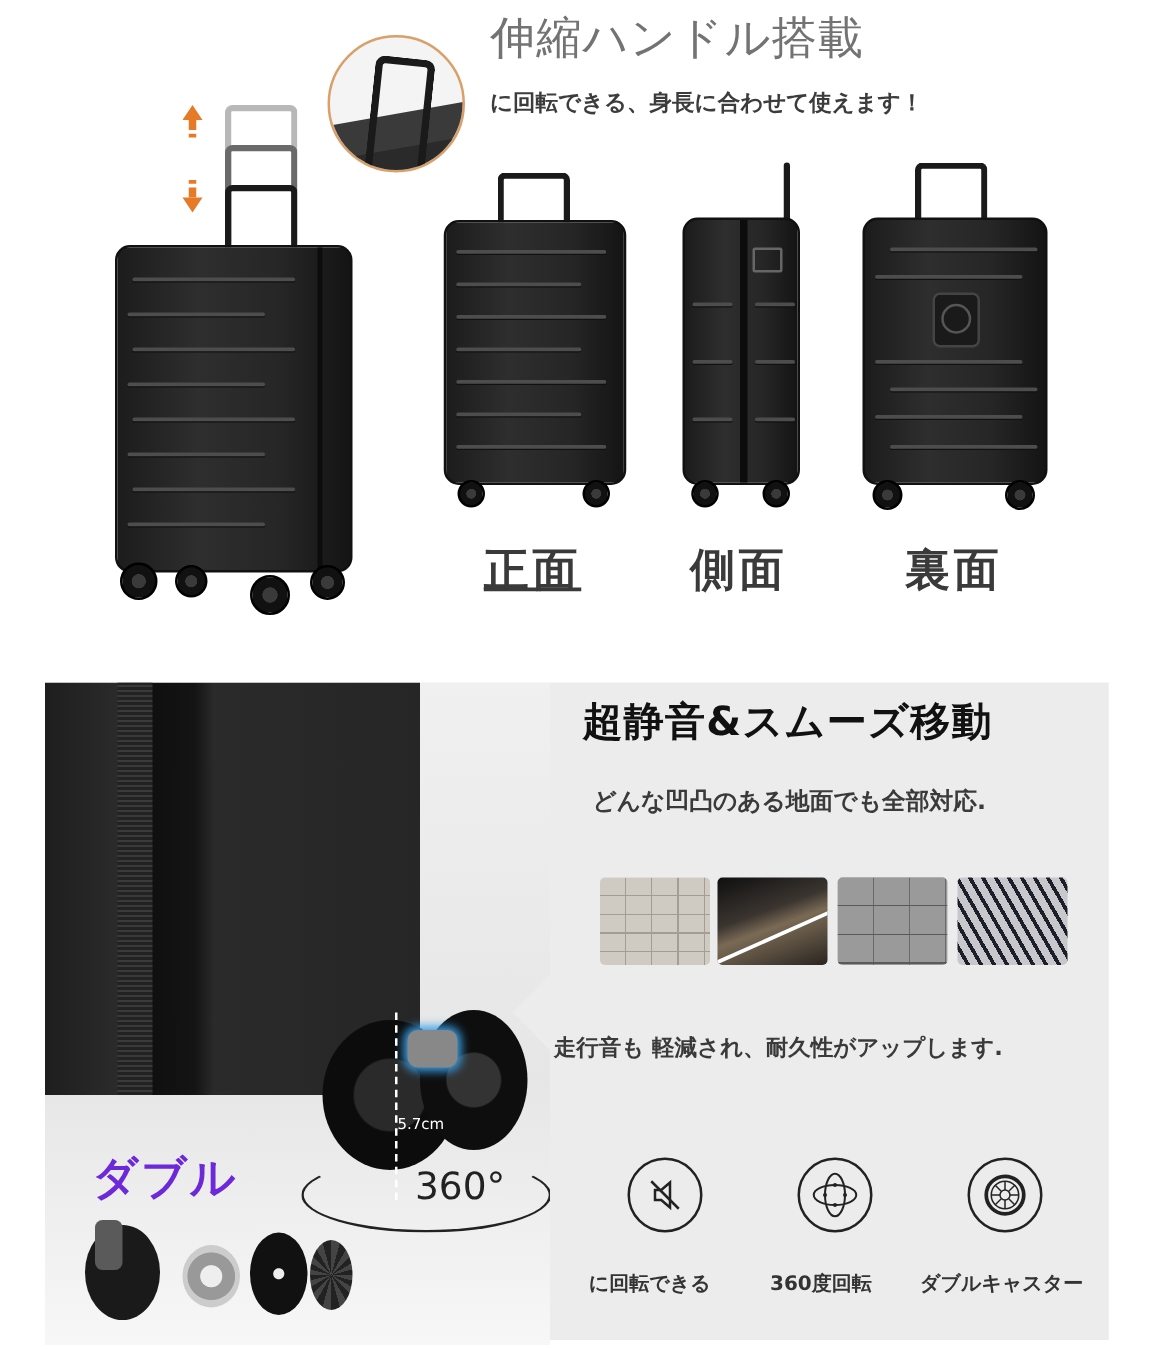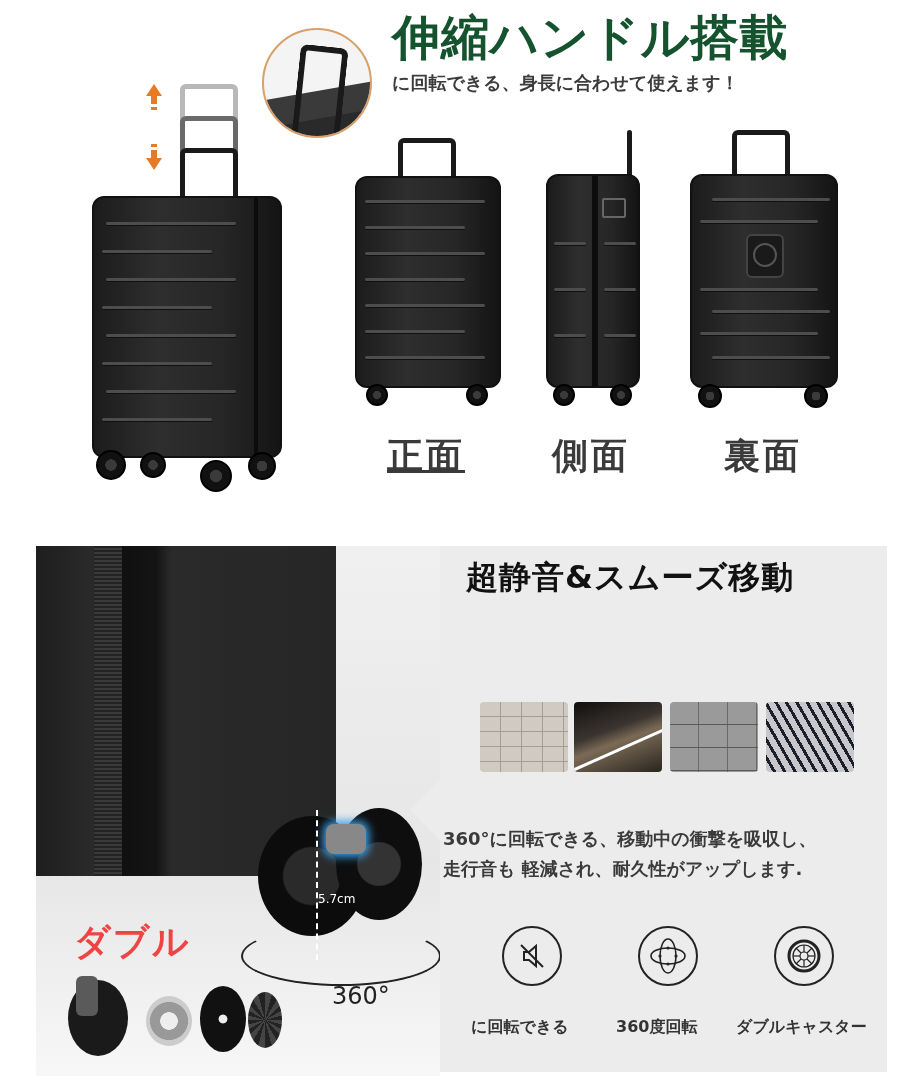--- a/index.html
+++ b/index.html
@@ -3,21 +3,21 @@
 <meta charset="utf-8">
 <style>
   * { box-sizing: border-box; margin: 0; padding: 0; }
   html, body { width: 924px; height: 1080px; background: #ffffff; overflow: hidden; }
   body { position: relative; font-family: "DejaVu Sans", sans-serif; color: #333; }
 
   .abs { position: absolute; }
 
   
   .top-title {
-    left: 392px; top: 6px; font-size: 48px; font-weight: bold; color: #14532d;
+    left: 392px; top: 6px; font-size: 36px; font-weight: normal; color: #737373;
     letter-spacing: 1px; white-space: nowrap;
   }
   .top-desc {
     left: 392px; top: 70px; font-size: 18px; font-weight: bold; color: #3c3c3c;
     line-height: 26px; white-space: nowrap;
   }
   .view-label {
     top: 432px; font-size: 36px; font-weight: bold; color: #3a3a3a; letter-spacing: 3px;
     white-space: nowrap;
   }
@@ -70,23 +70,23 @@
     line-height: 30px; white-space: nowrap;
   }
   .feature-icon {
     top: 926px; width: 60px; height: 60px; border-radius: 50%; border: 2px solid #222;
     display: flex; align-items: center; justify-content: center; background: transparent;
   }
   .feature-label {
     top: 1017px; font-size: 16px; font-weight: bold; color: #333; white-space: nowrap; text-align: center;
   }
 
-  .double-label { left: 74px; top: 918px; font-size: 36px; color: #ef4444; font-weight: bold; letter-spacing: 2px; }
+  .double-label { left: 74px; top: 918px; font-size: 36px; color: #6d28d9; font-weight: bold; letter-spacing: 2px; }
   .size-label { left: 318px; top: 892px; font-size: 12px; color: #fff; }
-  .deg-label { left: 332px; top: 982px; font-size: 24px; color: #222; }
+  .deg-label { left: 332px; top: 932px; font-size: 30px; color: #222; }
 </style>
 </head>
 <body>
 
 <div>
 
   <div>
     <div class="arrow arrow-up" style="left:146px; top:84px;"></div>
     <div class="arrow-stem" style="left:151px; top:96px; height:8px;"></div>
     <div class="arrow-stem" style="left:151px; top:107px; height:3px;"></div>
@@ -201,35 +201,35 @@
   </div>
   <div class="abs double-label">ダブル</div>
   <div class="abs size-label">5.7cm</div>
   <div class="abs deg-label">360°</div>
 
   <div class="abs gray-panel"></div>
   <div class="abs notch"></div>
 
   <h2 class="abs feature-title">超静音&amp;スムーズ移動</h2>
   <div class="abs feature-desc">
+    <div>どんな凹凸のある地面でも全部対応.</div>
   </div>
 
   <div class="abs surface" style="left:480px; background:repeating-linear-gradient(90deg,#cfcac2 0 20px,#a39d94 20px 21px),#cfcac2;">
     <div style="position:absolute; inset:0; background:repeating-linear-gradient(180deg,transparent 0 14px,#a39d94 14px 15px);"></div>
   </div>
   <div class="abs surface" style="left:574px; background:linear-gradient(160deg,#0f0f0f 0%,#3b3530 40%,#7a6a55 55%,#2a2520 100%);">
     <div style="position:absolute; left:-10px; top:44px; width:120px; height:3px; background:#fff; transform:rotate(-24deg);"></div>
   </div>
   <div class="abs surface" style="left:670px; background:repeating-linear-gradient(90deg,#9a9a9a 0 28px,#6a6a6a 28px 29px),#9a9a9a;">
     <div style="position:absolute; inset:0; background:repeating-linear-gradient(180deg,transparent 0 22px,#5a5a5a 22px 23px);"></div>
   </div>
   <div class="abs surface" style="left:766px; background:repeating-linear-gradient(60deg,#c8c8cc 0 6px,#1a1f2a 6px 9px);"></div>
 
   <div class="abs wheel-desc">
-    <div>360°に回転できる、移動中の衝撃を吸収し、</div>
     <div>走行音も 軽減され、耐久性がアップします.</div>
   </div>
 
   <div class="abs feature-icon" style="left:502px;">
     <svg width="34" height="34" viewBox="0 0 34 34">
       <path d="M9 13 h5 l7 -6 v20 l-7 -6 h-5 z" fill="none" stroke="#222" stroke-width="2"></path>
       <line x1="6" y1="6" x2="28" y2="28" stroke="#222" stroke-width="2"></line>
     </svg>
   </div>
   <div class="abs feature-icon" style="left:638px;">

